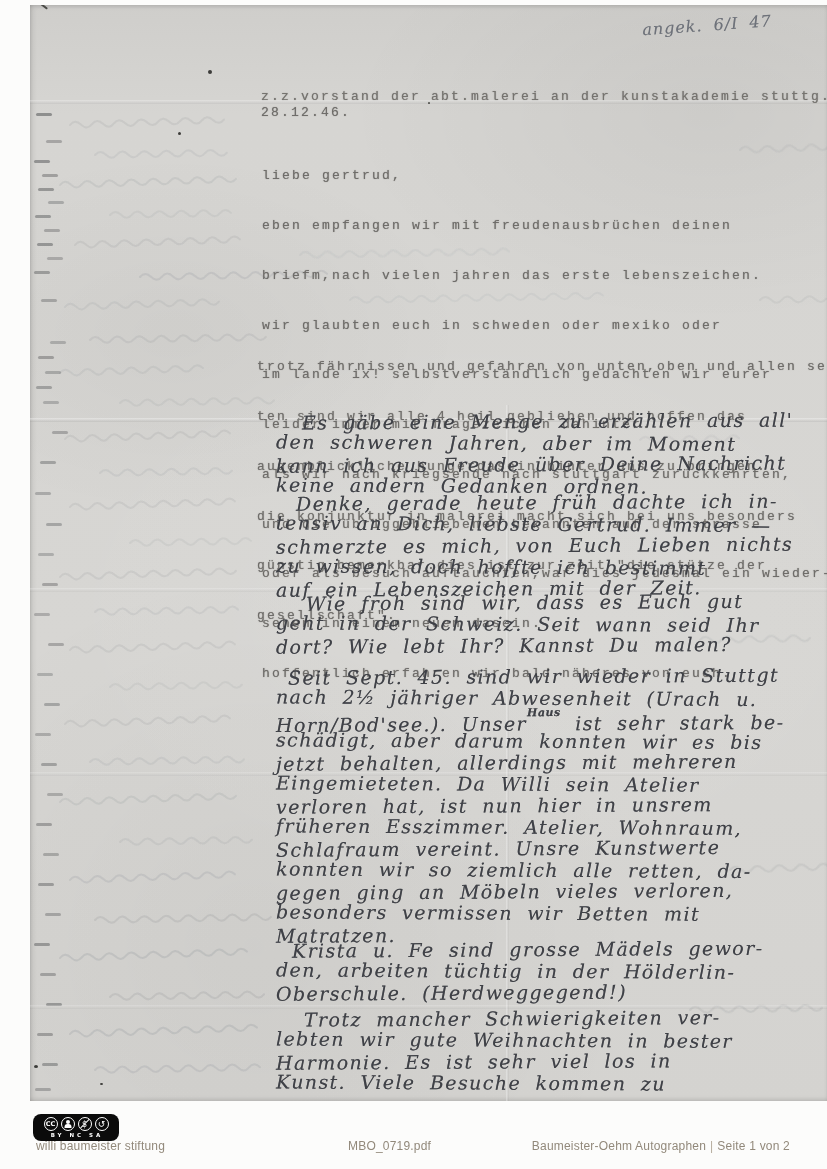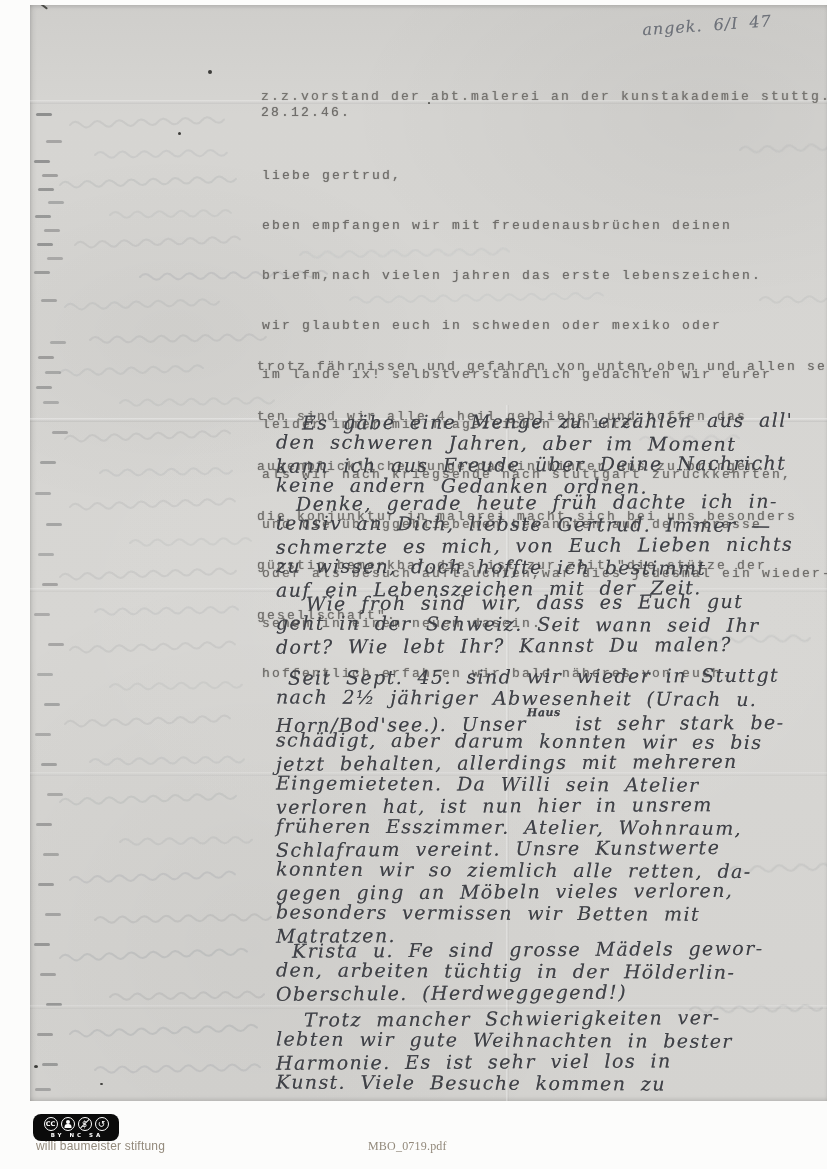--- a/index.html
+++ b/index.html
@@ -81,21 +81,21 @@
   .annotation{
     position:absolute;left:612px;top:8px;width:210px;
     font-family:"DejaVu Serif","Liberation Serif",serif;font-style:italic;
     font-size:16px;letter-spacing:1px;word-spacing:5px;color:#6e727a;
     transform:rotate(-4deg);text-shadow:0 0 .6px rgba(110,114,122,.5);
   }
 
   
   .footer-text{position:absolute;top:1139px;font-size:12px;color:#92897b;letter-spacing:.2px;white-space:nowrap;}
   .f-credit{left:36px;}
-  .f-file{left:368px;font-family:Liberation Serif, serif;}
+  .f-file{left:348px;}
   .f-right{right:37px;}
   .f-sep{color:#b5ac9c;padding:0 4px;}
 
   .cc-badge{
     position:absolute;left:33px;top:1114px;width:86px;height:27px;background:#0b0b0b;
     border-radius:8px;display:flex;flex-direction:column;align-items:center;justify-content:center;
     gap:1px;cursor:pointer;
   }
   .cc-row{display:flex;gap:3px;align-items:center;}
   .cc-circle{
@@ -266,14 +266,15 @@
       <div class="cc-circle cc-cc">CC</div>
       <div class="cc-circle cc-person"></div>
       <div class="cc-circle cc-nc">$</div>
       <div class="cc-circle cc-sa">↺</div>
     </div>
     <div class="cc-terms">BY NC SA</div>
   </div>
 
   <div class="footer-text f-credit">willi baumeister stiftung</div>
   <div class="footer-text f-file">MBO_0719.pdf</div>
+  <div class="footer-text f-right"><span>Baumeister-Oehm Autographen</span><span class="f-sep">|</span><span>Seite 1 von 2</span></div>
 
 </div>
 
 </body></html>

